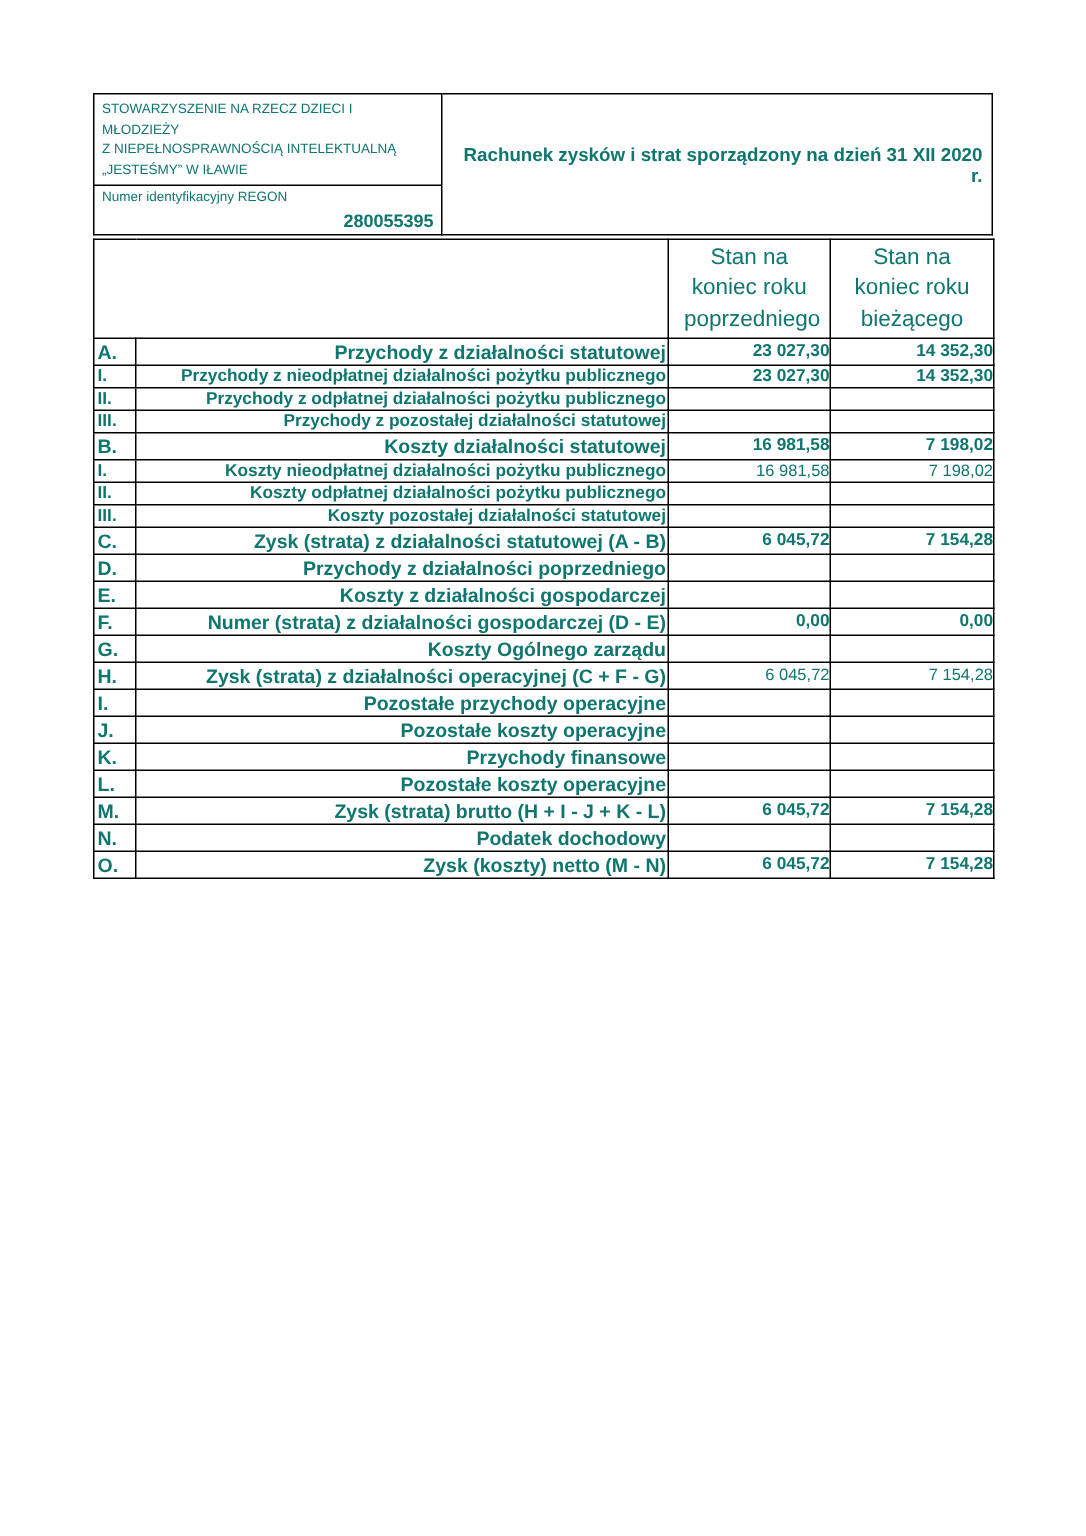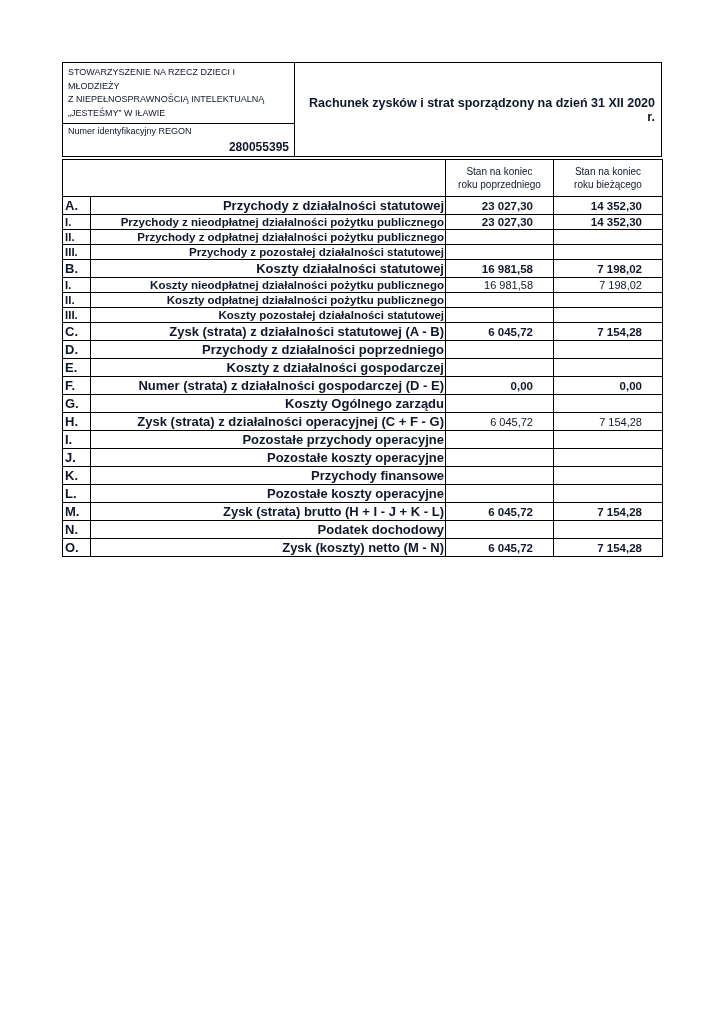--- a/index.html
+++ b/index.html
@@ -1,20 +1,20 @@
 <!DOCTYPE html>
 <html><head>
 <meta charset="utf-8">
 <style>
   html,body { margin:0; padding:0; background:#ffffff; }
   .page {
     position:relative;
     width:724px; height:1024px;
     background:#ffffff;
-    color:#0f172a;
+    color:#0f766e;
     font-family:"Liberation Sans", sans-serif;
     overflow:hidden;
   }
   .content { position:absolute; left:62px; top:62px; width:600px; }
 
   
   .header { display:flex; width:600px; }
   .header-left { width:233px; display:flex; flex-direction:column; box-sizing:border-box; }
   .org-box {
     box-sizing:border-box;
@@ -61,33 +61,33 @@
   table.pnl col.c-curr { width:109px; }
 
   table.pnl th, table.pnl td {
     border:1px solid #000;
     box-sizing:border-box;
     overflow:hidden;
     white-space:nowrap;
   }
   table.pnl th {
     font-weight:normal;
-    font-size:10px;
+    font-size:15px;
     line-height:1.35;
     text-align:center;
     vertical-align:middle;
     height:37px;
     padding:2px 10px;
     white-space:normal;
   }
   table.pnl th.empty { border:1px solid #000; }
 
   td.no  { font-weight:bold; padding-left:2px; vertical-align:middle; }
   td.label { font-weight:bold; padding-left:3px; vertical-align:middle;text-align:right; }
-  td.val { text-align:right; font-weight:bold; font-size:11.5px; padding-right:20px; vertical-align:middle; }
+  td.val { text-align:right; font-weight:bold; font-size:11.5px; padding-right:0; vertical-align:middle; }
   td.val.thin { font-weight:normal; font-size:11px; }
 
   tr.main td { height:17px; }
   tr.main td.no, tr.main td.label { font-size:13px; }
   tr.sub td { height:14px; }
   tr.sub td.no, tr.sub td.label { font-size:11.5px; }
 </style>
 </head>
 <body>
 

